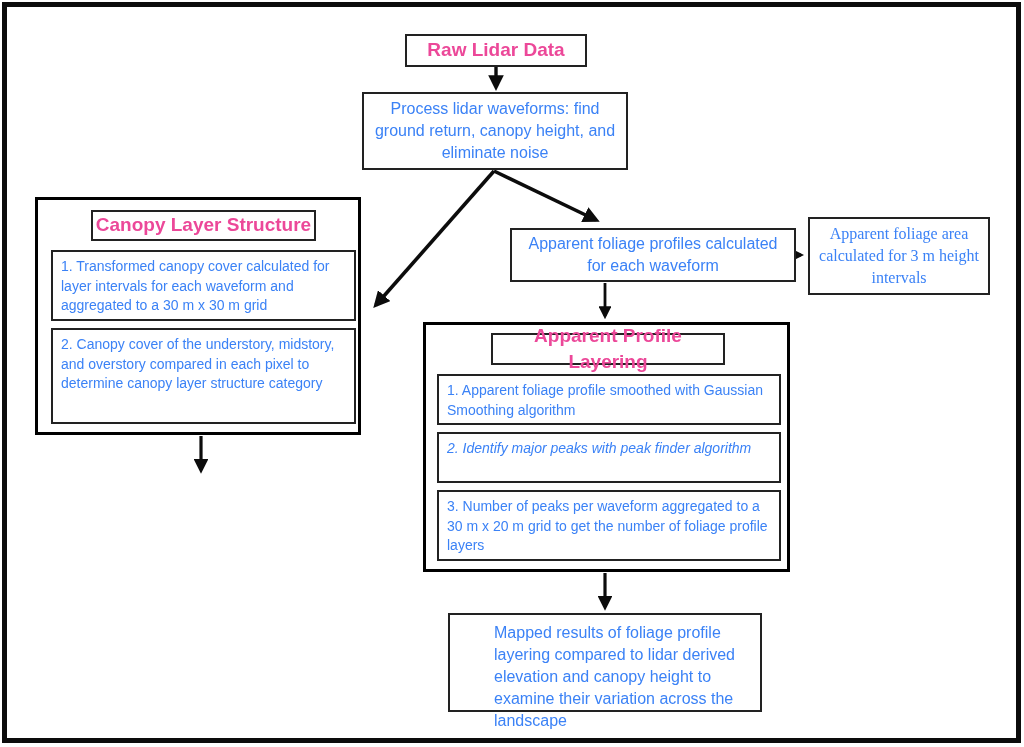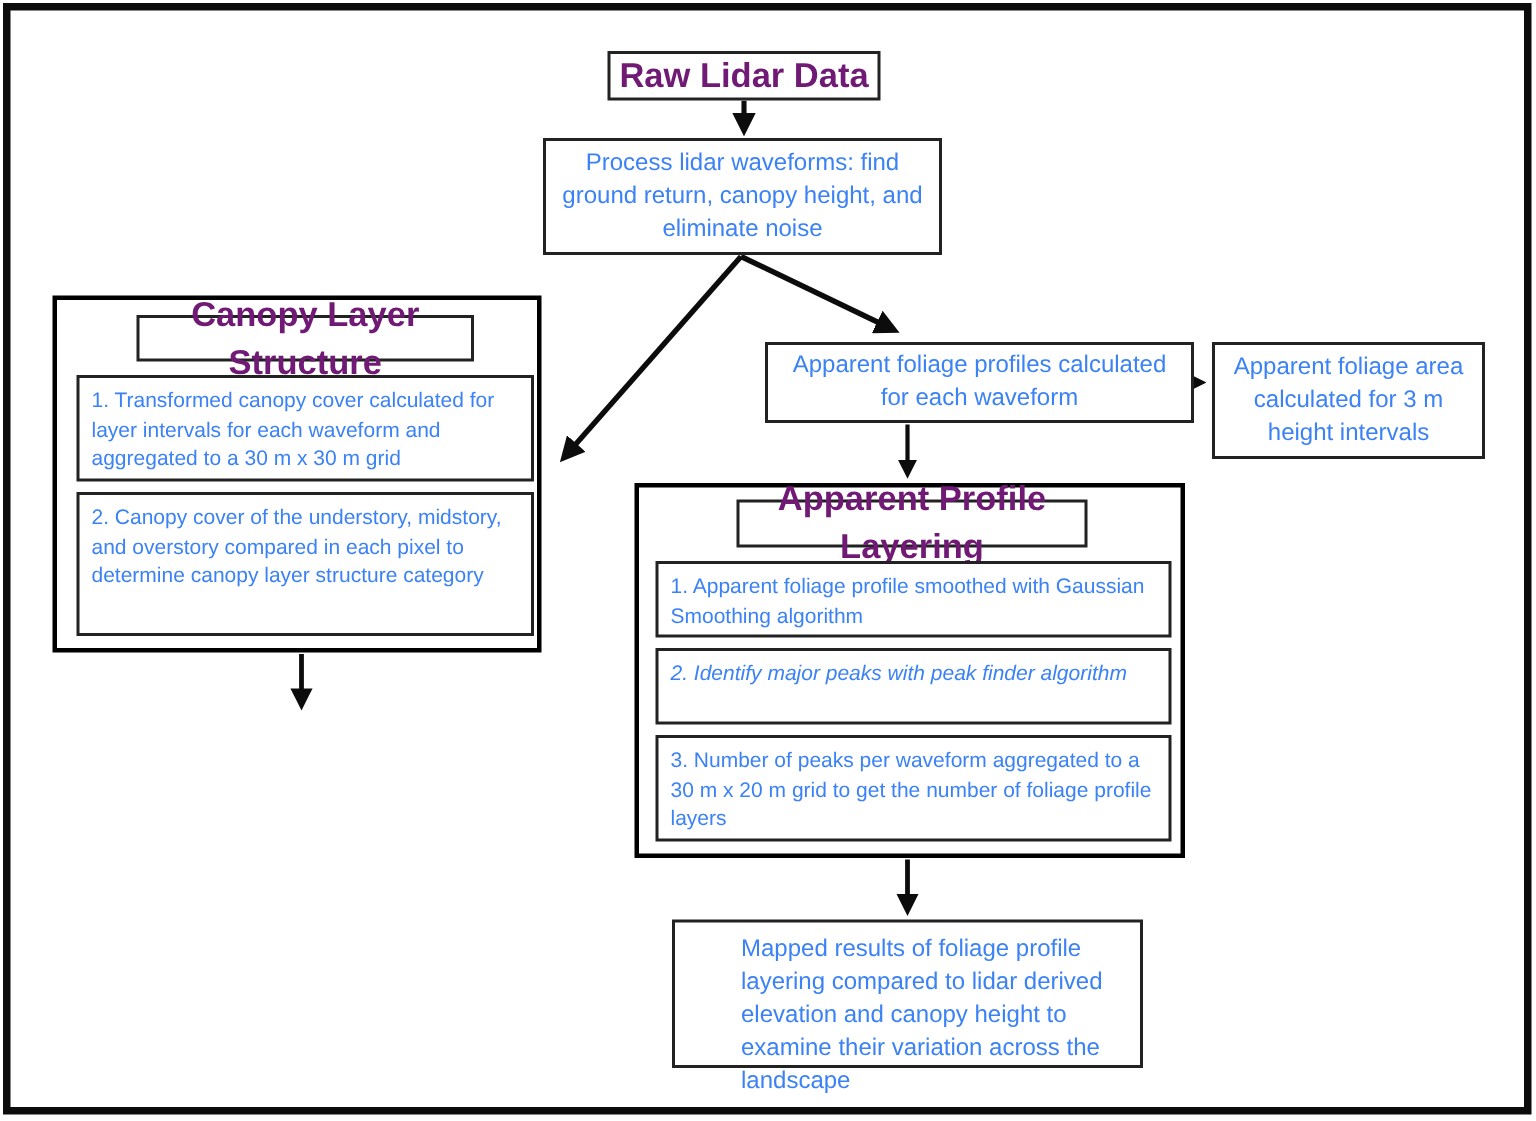--- a/index.html
+++ b/index.html
@@ -41,22 +41,22 @@
   .node.leftalign {
     padding: 7px 10px 6px 10px;
     text-align: left;
   }
   .node.titlebox {
     display: flex;
     align-items: center;
     justify-content: center;
     text-align: center;
     font-weight: bold;
-    color: #701a75;
-    font-size: 23px;
+    color: #ec4899;
+    font-size: 19px;
   }
   .group {
     position: absolute;
     box-sizing: border-box;
     background: #ffffff;
     border: 3px solid #000000;
   }
   .group .node { position: absolute; }
   .step {
     font-size: 14px;
@@ -98,21 +98,21 @@
   <div class="node center" style="left:362px; top:92px; width:266px; height:78px;">Process lidar waveforms: find ground return, canopy height, and eliminate noise</div>
 
   <div class="group" style="left:35px; top:197px; width:326px; height:238px;">
     <div class="node titlebox" style="left:53px; top:10px; width:225px; height:31px;">Canopy Layer Structure</div>
     <div class="node step" style="left:13px; top:50px; width:305px; height:71px;">1. Transformed canopy cover calculated for layer intervals for each waveform and aggregated to a 30 m x 30 m grid</div>
     <div class="node step" style="left:13px; top:128px; width:305px; height:96px;">2. Canopy cover of the understory, midstory, and overstory compared in each pixel to determine canopy layer structure category</div>
   </div>
 
   <div class="node center" style="left:462px; top:228px; width:286px; height:54px;margin-left:48px;">Apparent foliage profiles calculated for each waveform</div>
 
-  <div class="node center" style="left:808px; top:228px; width:182px; height:78px;">Apparent foliage area calculated for 3 m height intervals</div>
+  <div class="node center" style="left:808px; top:217px; width:182px; height:78px;font-family:Liberation Serif, serif;">Apparent foliage area calculated for 3 m height intervals</div>
 
   <div class="group" style="left:423px; top:322px; width:367px; height:250px;">
     <div class="node titlebox" style="left:65px; top:8px; width:234px; height:32px;">Apparent Profile Layering</div>
     <div class="node step" style="left:11px; top:49px; width:344px; height:51px;">1. Apparent foliage profile smoothed with Gaussian Smoothing algorithm</div>
     <div class="node step" style="left:11px; top:107px; width:344px; height:51px;font-style:italic;">2. Identify major peaks with peak finder algorithm</div>
     <div class="node step" style="left:11px; top:165px; width:344px; height:71px;">3. Number of peaks per waveform aggregated to a 30 m x 20 m grid to get the number of foliage profile layers</div>
   </div>
 
 
   <div class="node leftalign" style="left:448px; top:613px; width:314px; height:99px;padding-left:44px;">Mapped results of foliage profile layering compared to lidar derived elevation and canopy height to examine their variation across the landscape</div>

